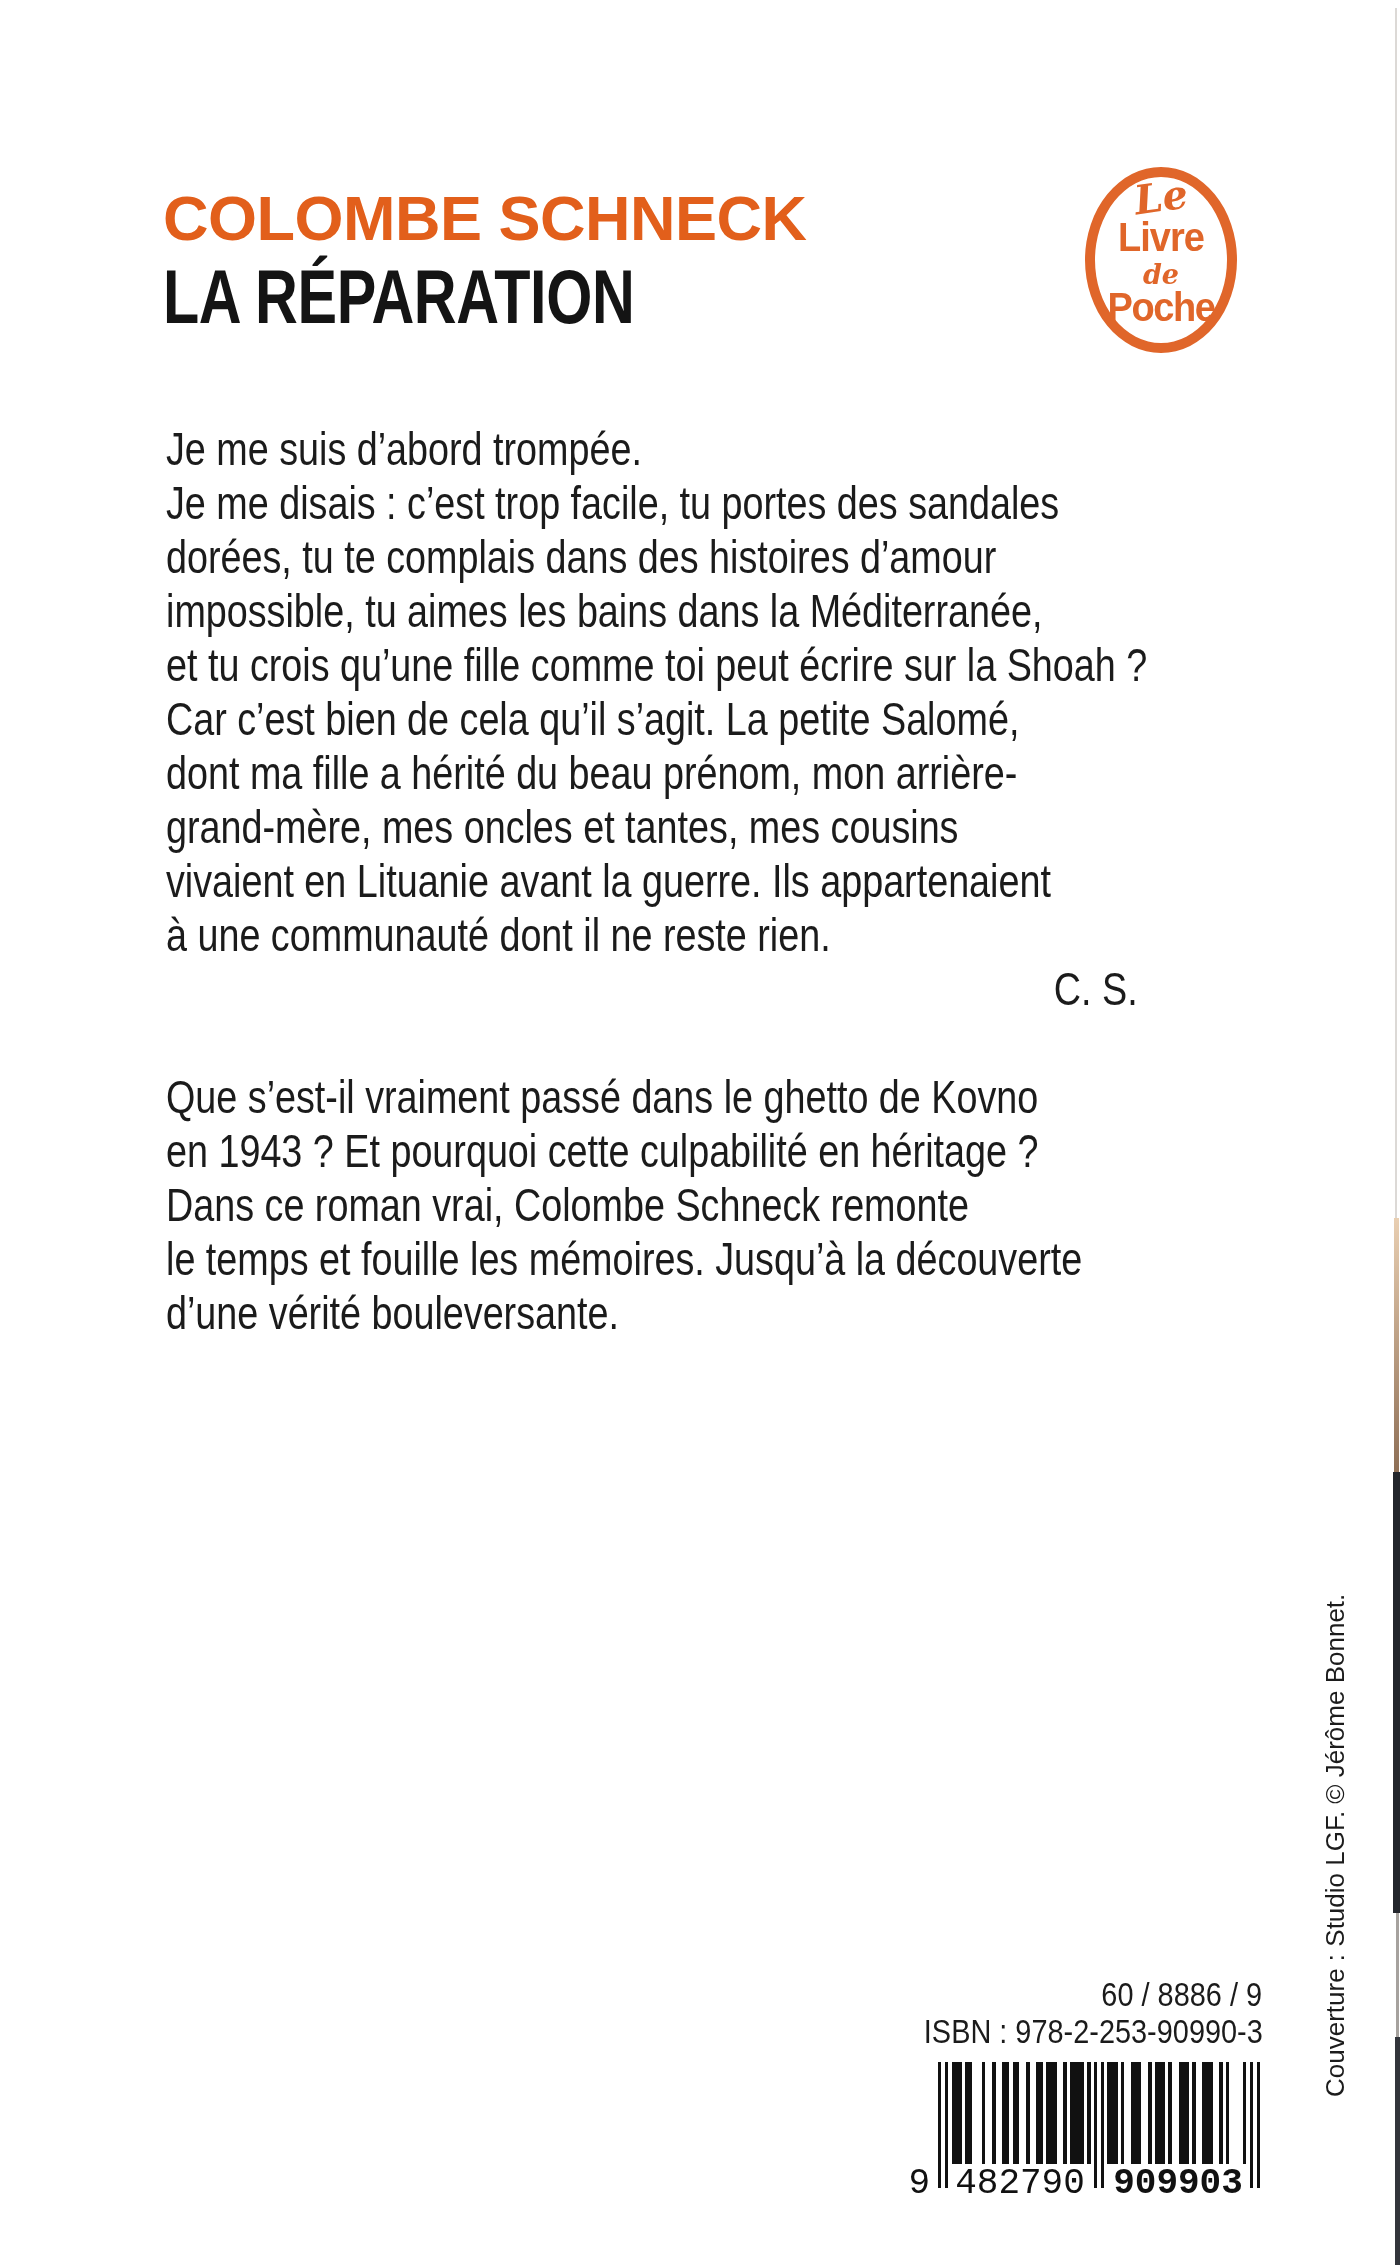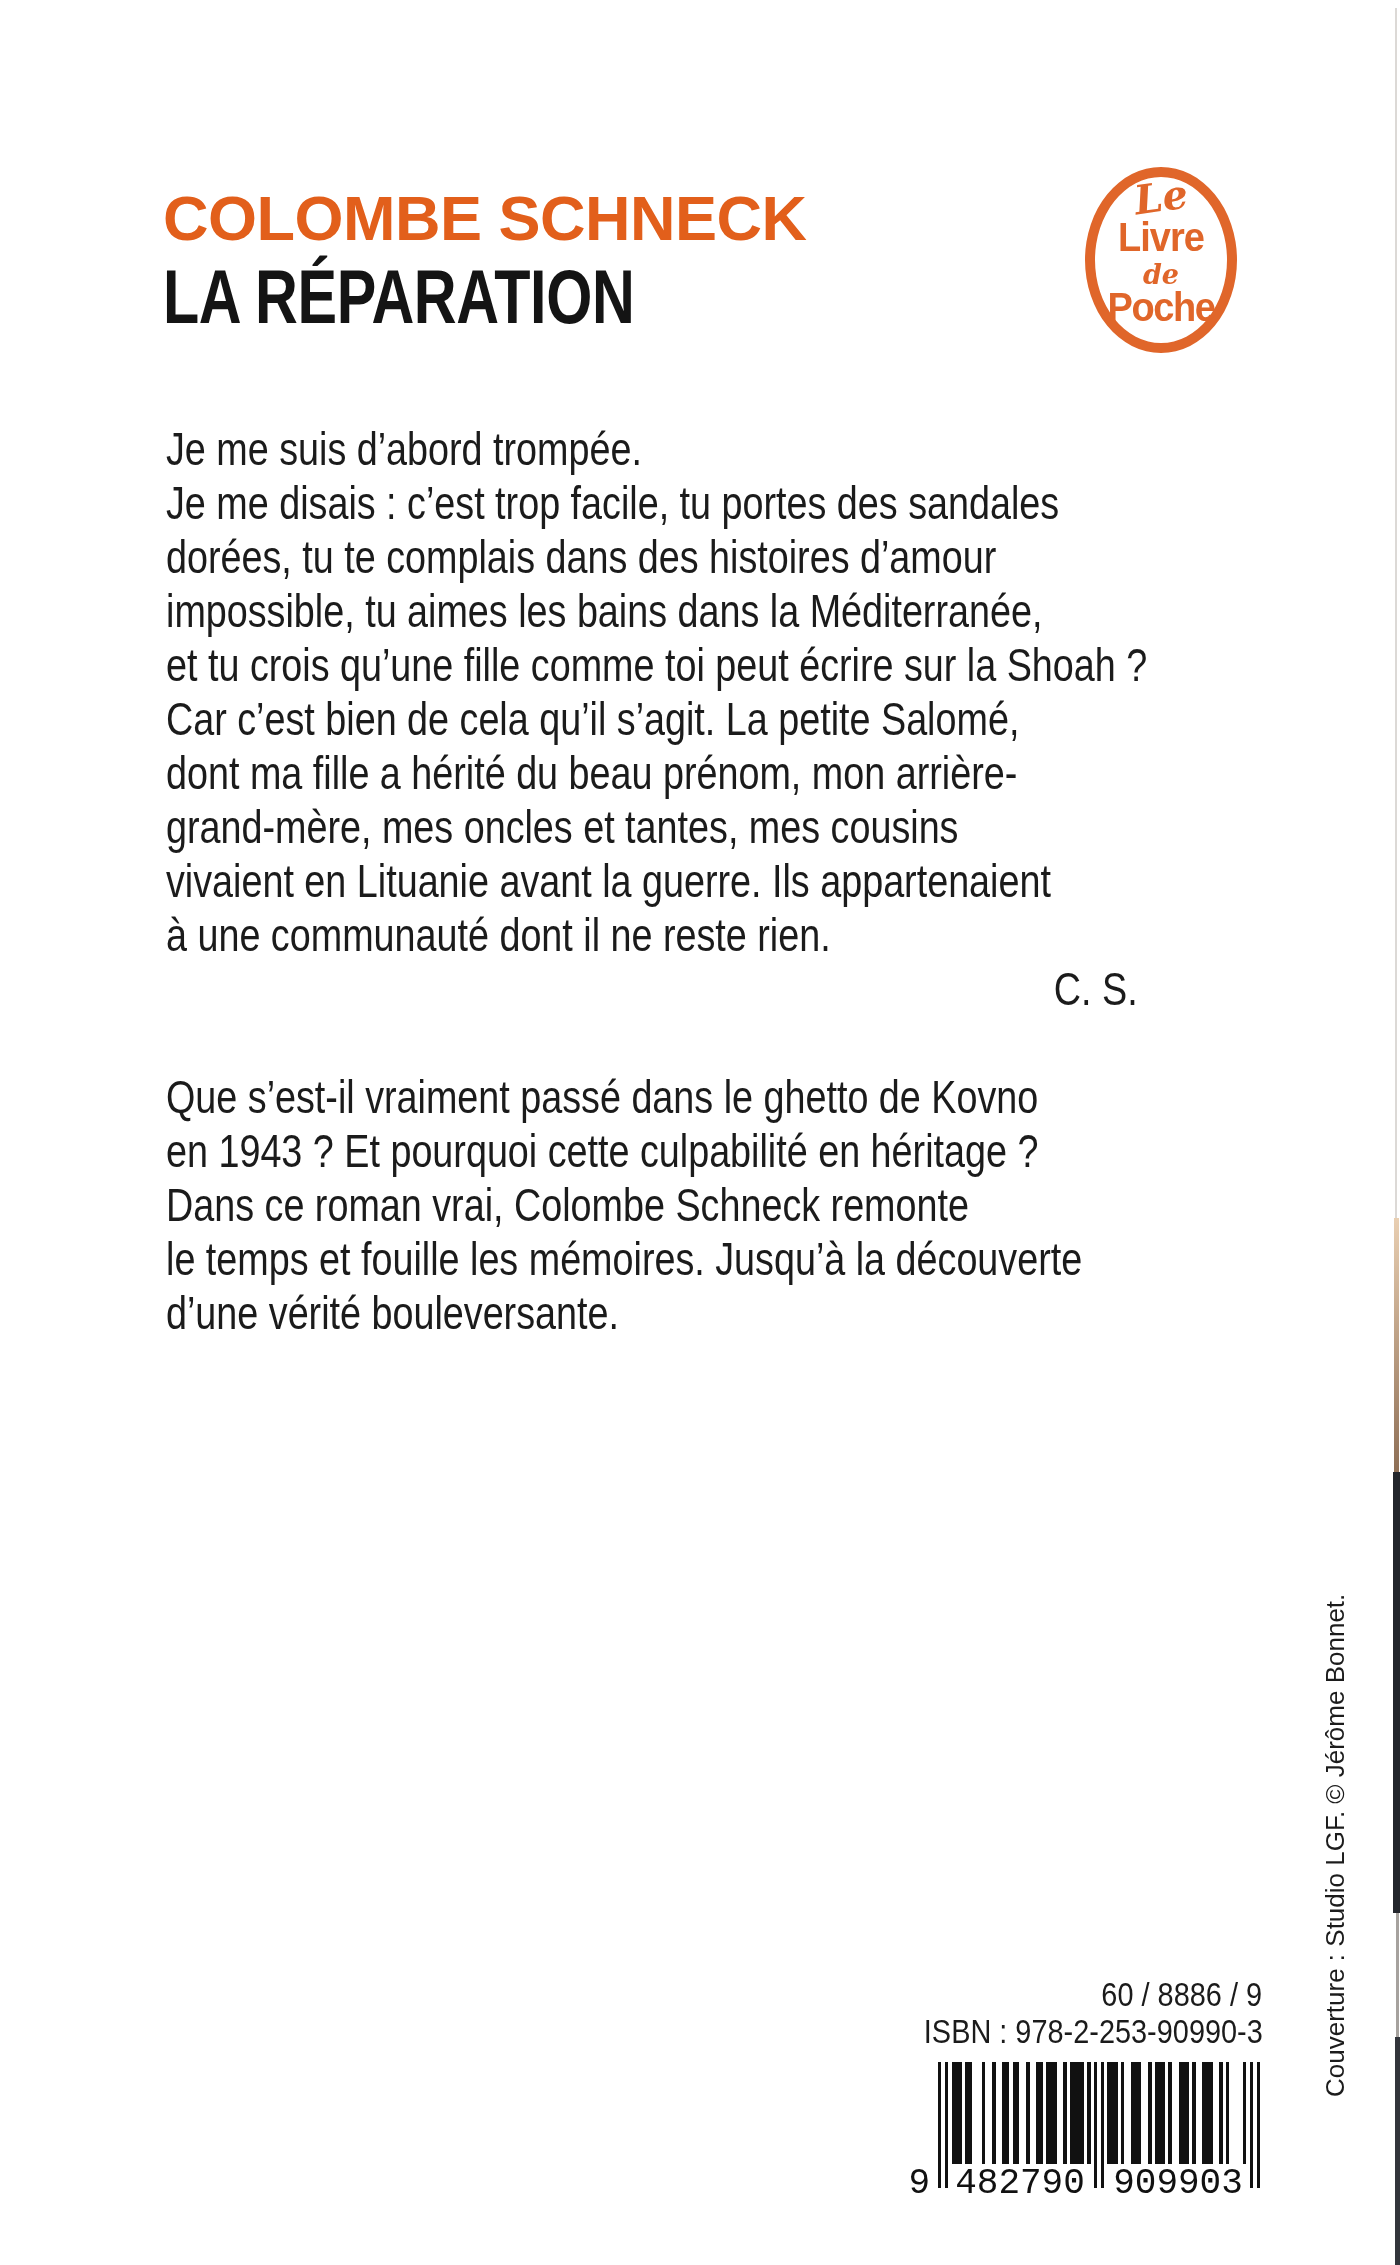--- a/index.html
+++ b/index.html
@@ -55,21 +55,21 @@
     transform:scaleX(0.85);transform-origin:100% 50%;
   }
   .barcode{position:absolute;left:938px;top:2062px;width:322px;height:130px;}
   .barcode .bar{position:absolute;top:0;background:#111;}
   .barcode .digit{
     position:absolute;top:104px;
     font-family:"Liberation Mono",monospace;font-size:36px;line-height:36px;color:#111;
   }
   .barcode .d-left{left:-46px;width:38px;text-align:right;}
   .barcode .d-g1{left:12px;width:140px;text-align:center;}
-  .barcode .d-g2{left:170px;width:140px;text-align:center;}
+  .barcode .d-g2{left:170px;width:140px;text-align:center;font-weight:bold;}
   
   .credit{
     position:absolute;left:1320px;top:2097px;
     font-size:26px;line-height:30px;color:#1c1c1c;white-space:nowrap;
     transform:rotate(-90deg);transform-origin:0 0;
   }
   
   .edge{position:absolute;}
   .edge-line {left:1395px;top:8px;   width:2px;height:1210px;background:#dcd9d6;}
   .edge-tan  {left:1394px;top:1218px;width:5px;height:256px;background:linear-gradient(#e9cfb2,#8d6e55);}

